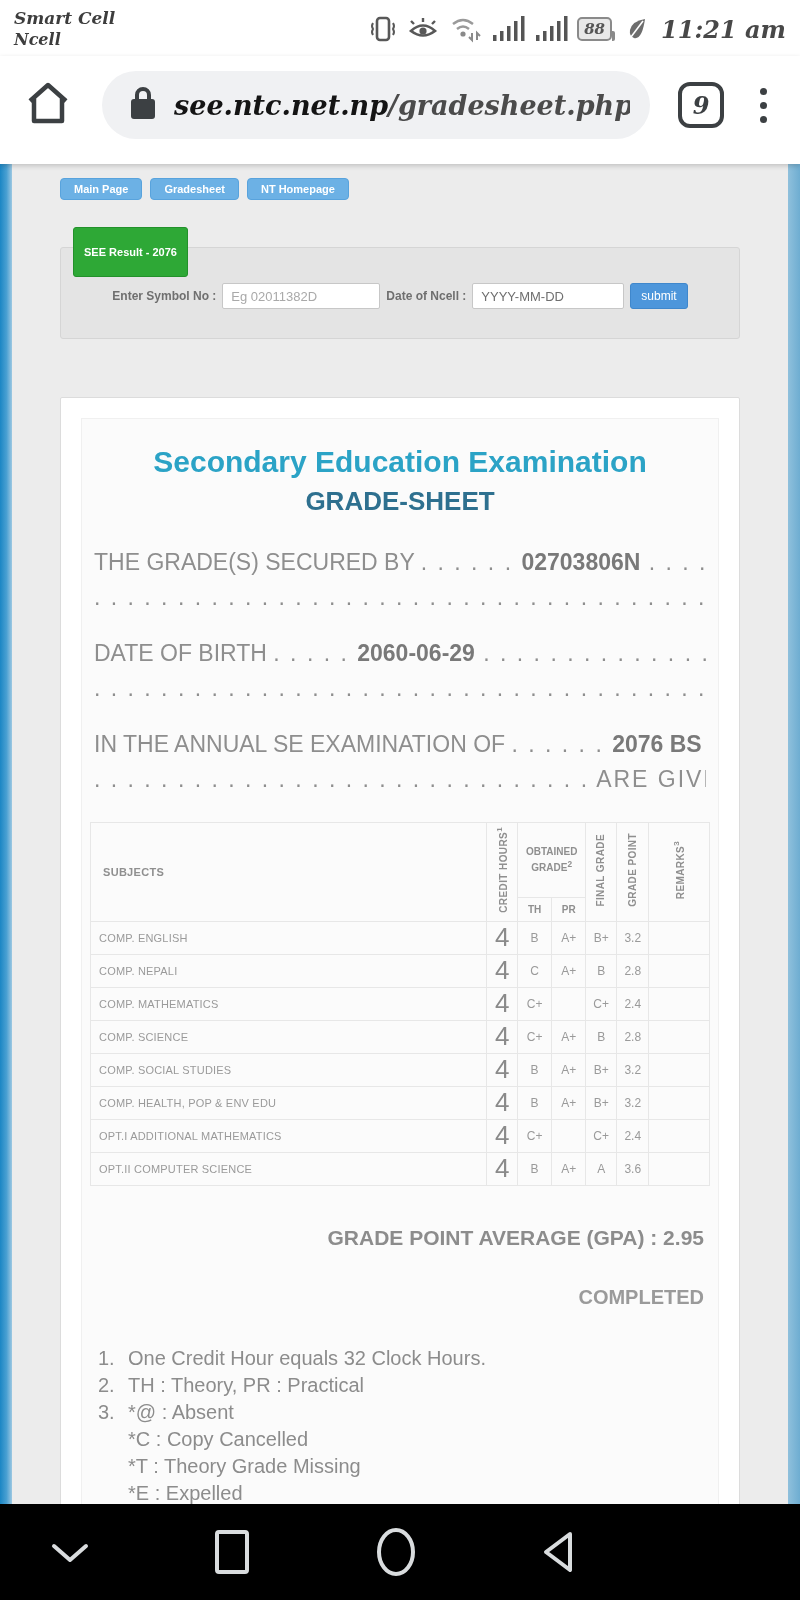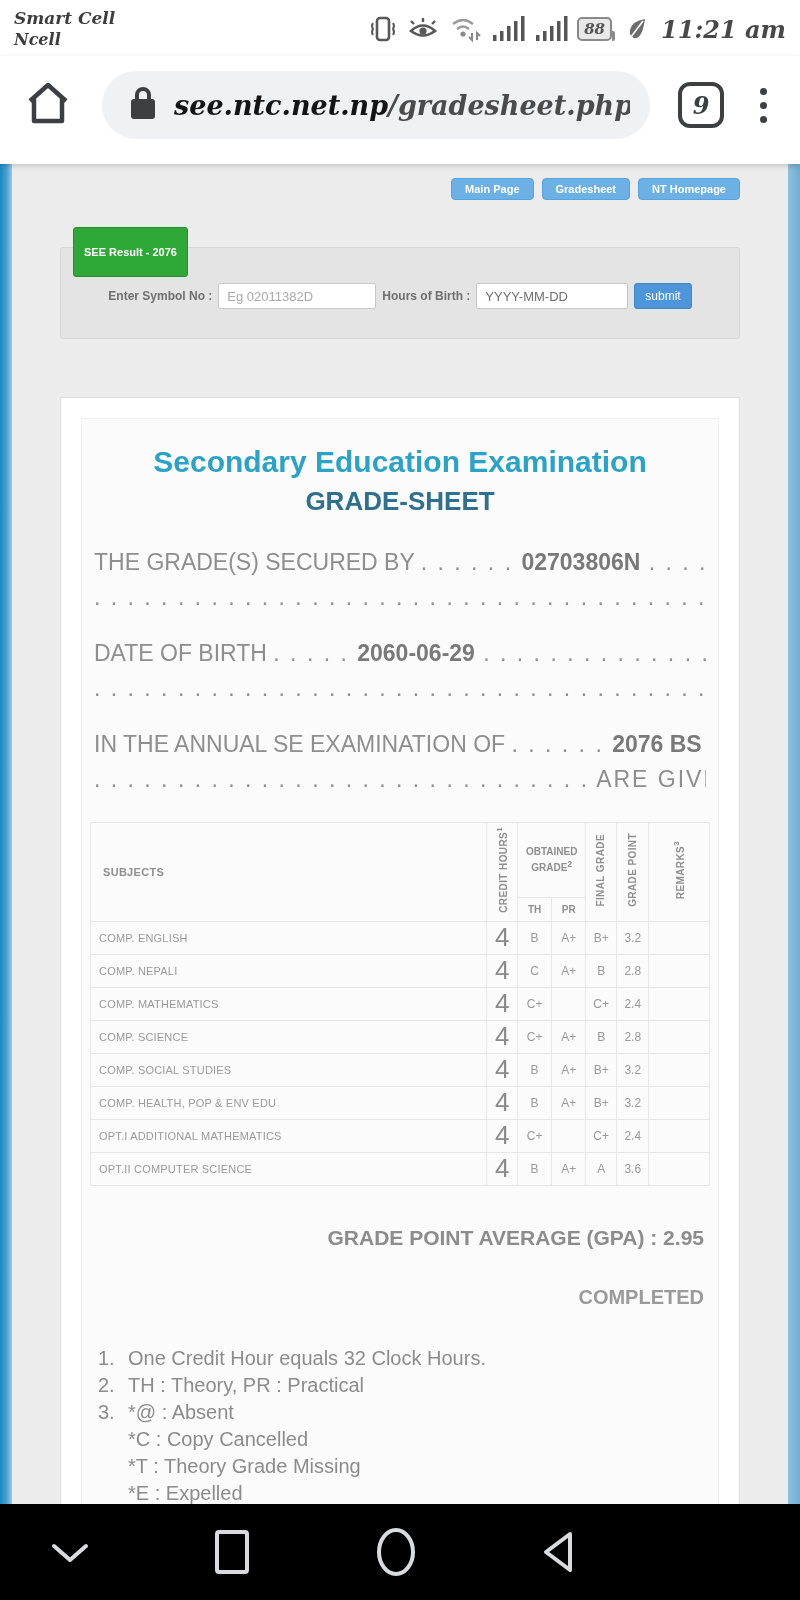--- a/index.html
+++ b/index.html
@@ -55,21 +55,21 @@
 
   
   .page {
     flex:1 1 auto; background:#ececec; position:relative; overflow:hidden;
     padding:14px 60px 0 60px;
   }
   .strip { position:absolute; top:0; bottom:0; width:12px; z-index:4; }
   .strip.left { left:0; background:linear-gradient(to right,#1b86c4 0%,#4aa0d2 55%,#9dc8e2 100%); }
   .strip.right { right:0; background:linear-gradient(to right,#8fc0dc 0%,#6eadd1 100%); }
 
-  .top-buttons { display:flex; justify-content:flex-end; gap:8px; height:22px; }
+  .top-buttons { display:flex; justify-content:flex-start; gap:8px; height:22px; }
   .top-btn {
     background:#6cb1e5; border:1px solid #58a3dd; border-radius:4px; color:#fff;
     font-family:"Liberation Sans", sans-serif; font-weight:bold; font-size:11px;
     padding:0 13px; height:22px; cursor:pointer;
   }
 
   .form-panel {
     margin-top:47px; height:92px; background:#e4e4e4; border:1px solid #d5d5d5;
     border-radius:3px; position:relative;
   }
@@ -249,21 +249,21 @@
         <button class="top-btn">Main Page</button>
         <button class="top-btn">Gradesheet</button>
         <button class="top-btn">NT Homepage</button>
       </div>
 
     <div class="form-panel">
       <div class="badge">SEE Result - 2076</div>
       <div class="form-row">
         <label class="form-label">Enter Symbol No :</label>
         <input class="form-input symbol" type="text" placeholder="Eg 02011382D" style="">
-        <label class="form-label">Hours of Birth :</label>
+        <label class="form-label">Date of Ncell :</label>
         <input class="form-input dob" type="text" placeholder="YYYY-MM-DD" style="">
         <button class="submit-btn">submit</button>
       </div>
     </div>
 
     <div class="card">
       <div class="card-inner">
         <div class="gs-title">Secondary Education Examination</div>
         <div class="gs-subtitle">GRADE-SHEET</div>
 

